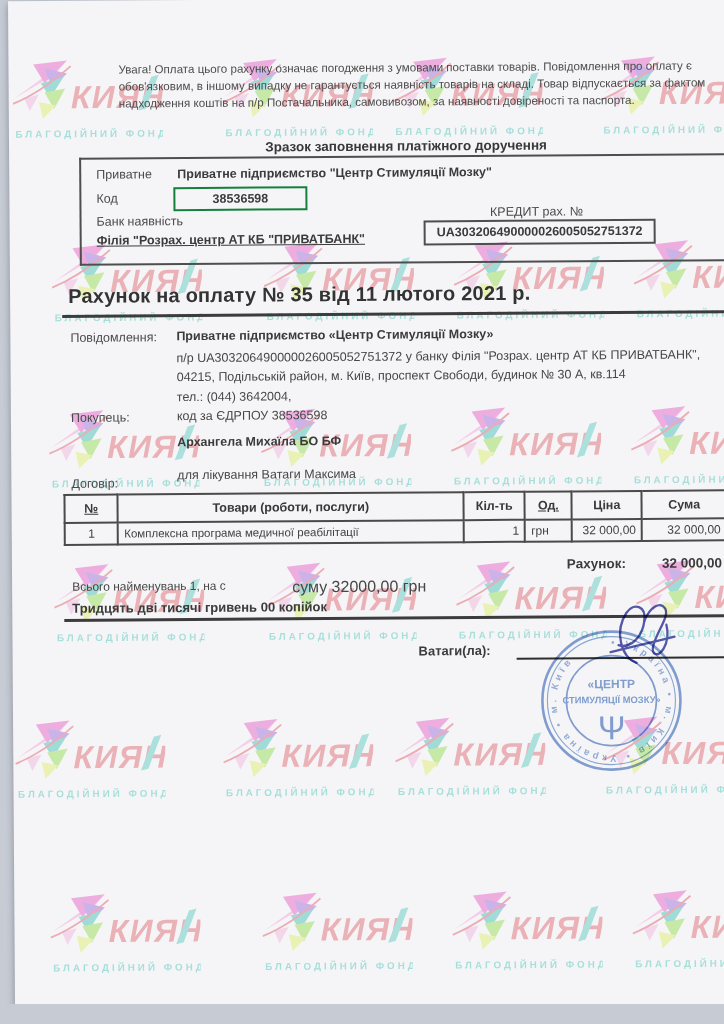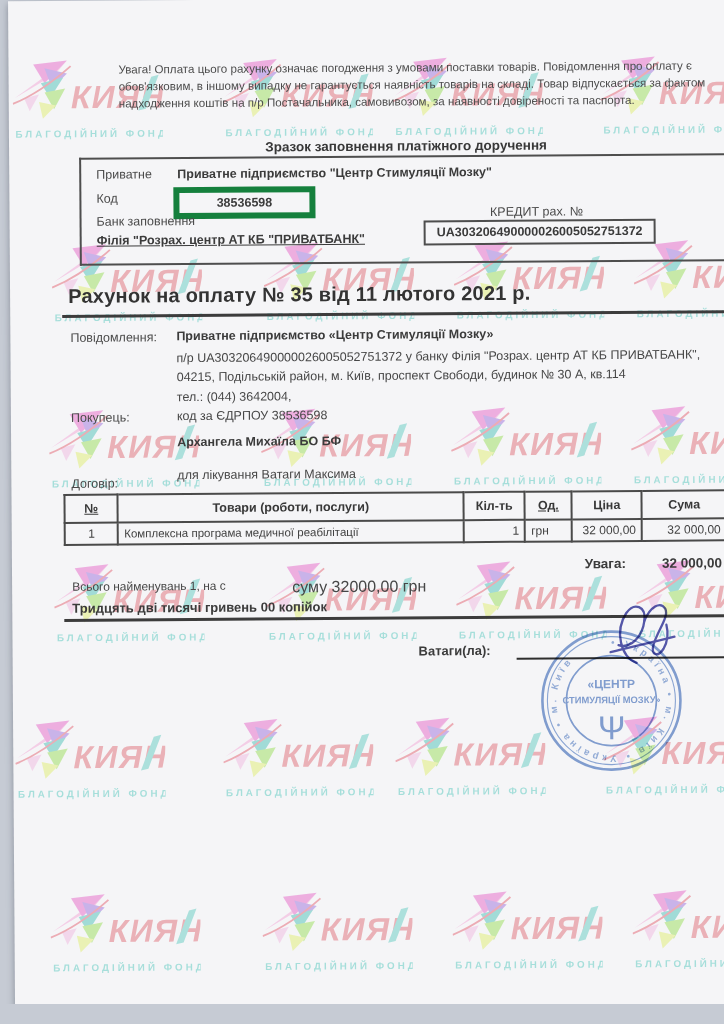--- a/index.html
+++ b/index.html
@@ -17,21 +17,21 @@
   }
   #content{position:absolute;left:-8px;top:4px;width:724px;height:1024px;}
   .abs{position:absolute;}
   .txt{color:#474747;font-size:12.5px;white-space:nowrap;}
   .bold{font-weight:bold;color:#3b3b3b;}
   
   #notice{left:118px;top:57px;width:592px;color:#4c4c4c;font-size:11.6px;line-height:16.8px;white-space:normal;}
   
   #sample-heading{left:80px;top:136px;width:650px;text-align:center;font-weight:bold;font-size:13.5px;color:#383838;}
   #sample-box{left:78px;top:153px;width:660px;height:104px;border:2px solid #4e4e4e;border-right:none;}
-  #code-box{left:172px;top:183px;width:130px;height:20px;border:6px solid #15803d;text-align:center;line-height:20px;}
+  #code-box{left:172px;top:183px;width:130px;height:20px;border:2px solid #15803d;text-align:center;line-height:20px;}
   #credit-box{left:422px;top:218px;width:228px;height:21px;border:2px solid #4e4e4e;text-align:center;line-height:21px;}
   .u{text-decoration:underline;}
   
   #invoice-title{left:66px;top:280px;font-size:20px;font-weight:bold;color:#333;letter-spacing:.2px;}
   .rule{background:#3c3c3c;height:3px;}
   
   .lbl{font-size:12.5px;color:#4a4a4a;}
   #supplier-lines div{line-height:19.3px;}
   
   table{border-collapse:collapse;}
@@ -470,21 +470,21 @@
       <div>обов'язковим, в іншому випадку не гарантується наявність товарів на складі. Товар відпускається за фактом</div>
       <div>надходження коштів на п/р Постачальника, самовивозом, за наявності довіреності та паспорта.</div>
     </div>
 
     <div class="abs" id="sample-heading">Зразок заповнення платіжного доручення</div>
     <div class="abs" id="sample-box"></div>
     <div class="abs txt lbl" style="left:95px;top:163px;">Приватне</div>
     <div class="abs txt bold" style="left:176px;top:163px;">Приватне підприємство "Центр Стимуляції Мозку"</div>
     <div class="abs txt lbl" style="left:95px;top:187px;">Код</div>
     <div class="abs txt bold" id="code-box">38536598</div>
-    <div class="abs txt lbl" style="left:95px;top:210px;">Банк заповнення</div>
+    <div class="abs txt lbl" style="left:95px;top:210px;">Банк наявність</div>
     <div class="abs txt bold u" style="left:95px;top:229px;">Філія "Розрах. центр АТ КБ "ПРИВАТБАНК"</div>
     <div class="abs txt lbl" style="left:460px;top:203px;width:150px;text-align:center;">КРЕДИТ рах. №</div>
     <div class="abs txt bold" id="credit-box">UA303206490000026005052751372</div>
 
     <div class="abs" id="invoice-title">Рахунок на оплату № 35 від 11 лютого 2021 р.</div>
     <div class="abs rule" style="left:60px;top:310px;width:664px;"></div>
 
     <div class="abs txt lbl" style="left:68px;top:326px;">Повідомлення:</div>
     <div class="abs txt bold" style="left:174px;top:325px;">Приватне підприємство «Центр Стимуляції Мозку»</div>
     <div class="abs txt" id="supplier-lines" style="left:174px;top:345px;">
@@ -513,21 +513,21 @@
         <td class="c">1</td>
         <td class="l" style="font-size:11.5px;">Комплексна програма медичної реабілітації</td>
         <td class="r">1</td>
         <td class="l">грн</td>
         <td class="r">32 000,00</td>
         <td class="r">32 000,00</td>
       </tr>
     </tbody>
       </table>
 
-    <div class="abs txt bold" style="left:540px;top:555px;width:82px;text-align:right;font-size:13.5px;">Увага:</div>
+    <div class="abs txt bold" style="left:540px;top:555px;width:82px;text-align:right;font-size:13.5px;">Рахунок:</div>
     <div class="abs txt bold" style="left:634px;top:555px;width:84px;text-align:right;font-size:13.5px;">32 000,00</div>
     <div class="abs txt" style="left:68px;top:575px;font-size:12px;">Всього найменувань 1, на с</div>
     <div class="abs txt" style="left:288px;top:575px;font-size:16px;">суму  32000,00 грн</div>
     <div class="abs txt bold" style="left:68px;top:596px;font-size:13px;">Тридцять дві тисячі гривень 00 копійок</div>
     <div class="abs rule" style="left:60px;top:614px;width:664px;height:2.5px;"></div>
 
     <div class="abs txt bold" style="left:414px;top:641px;font-size:13px;">Ватаги(ла):</div>
     <div class="abs" style="left:512px;top:656px;width:212px;height:2px;background:#2e2e2e;"></div>
 
     <div class="abs" id="stamp-wrap">

